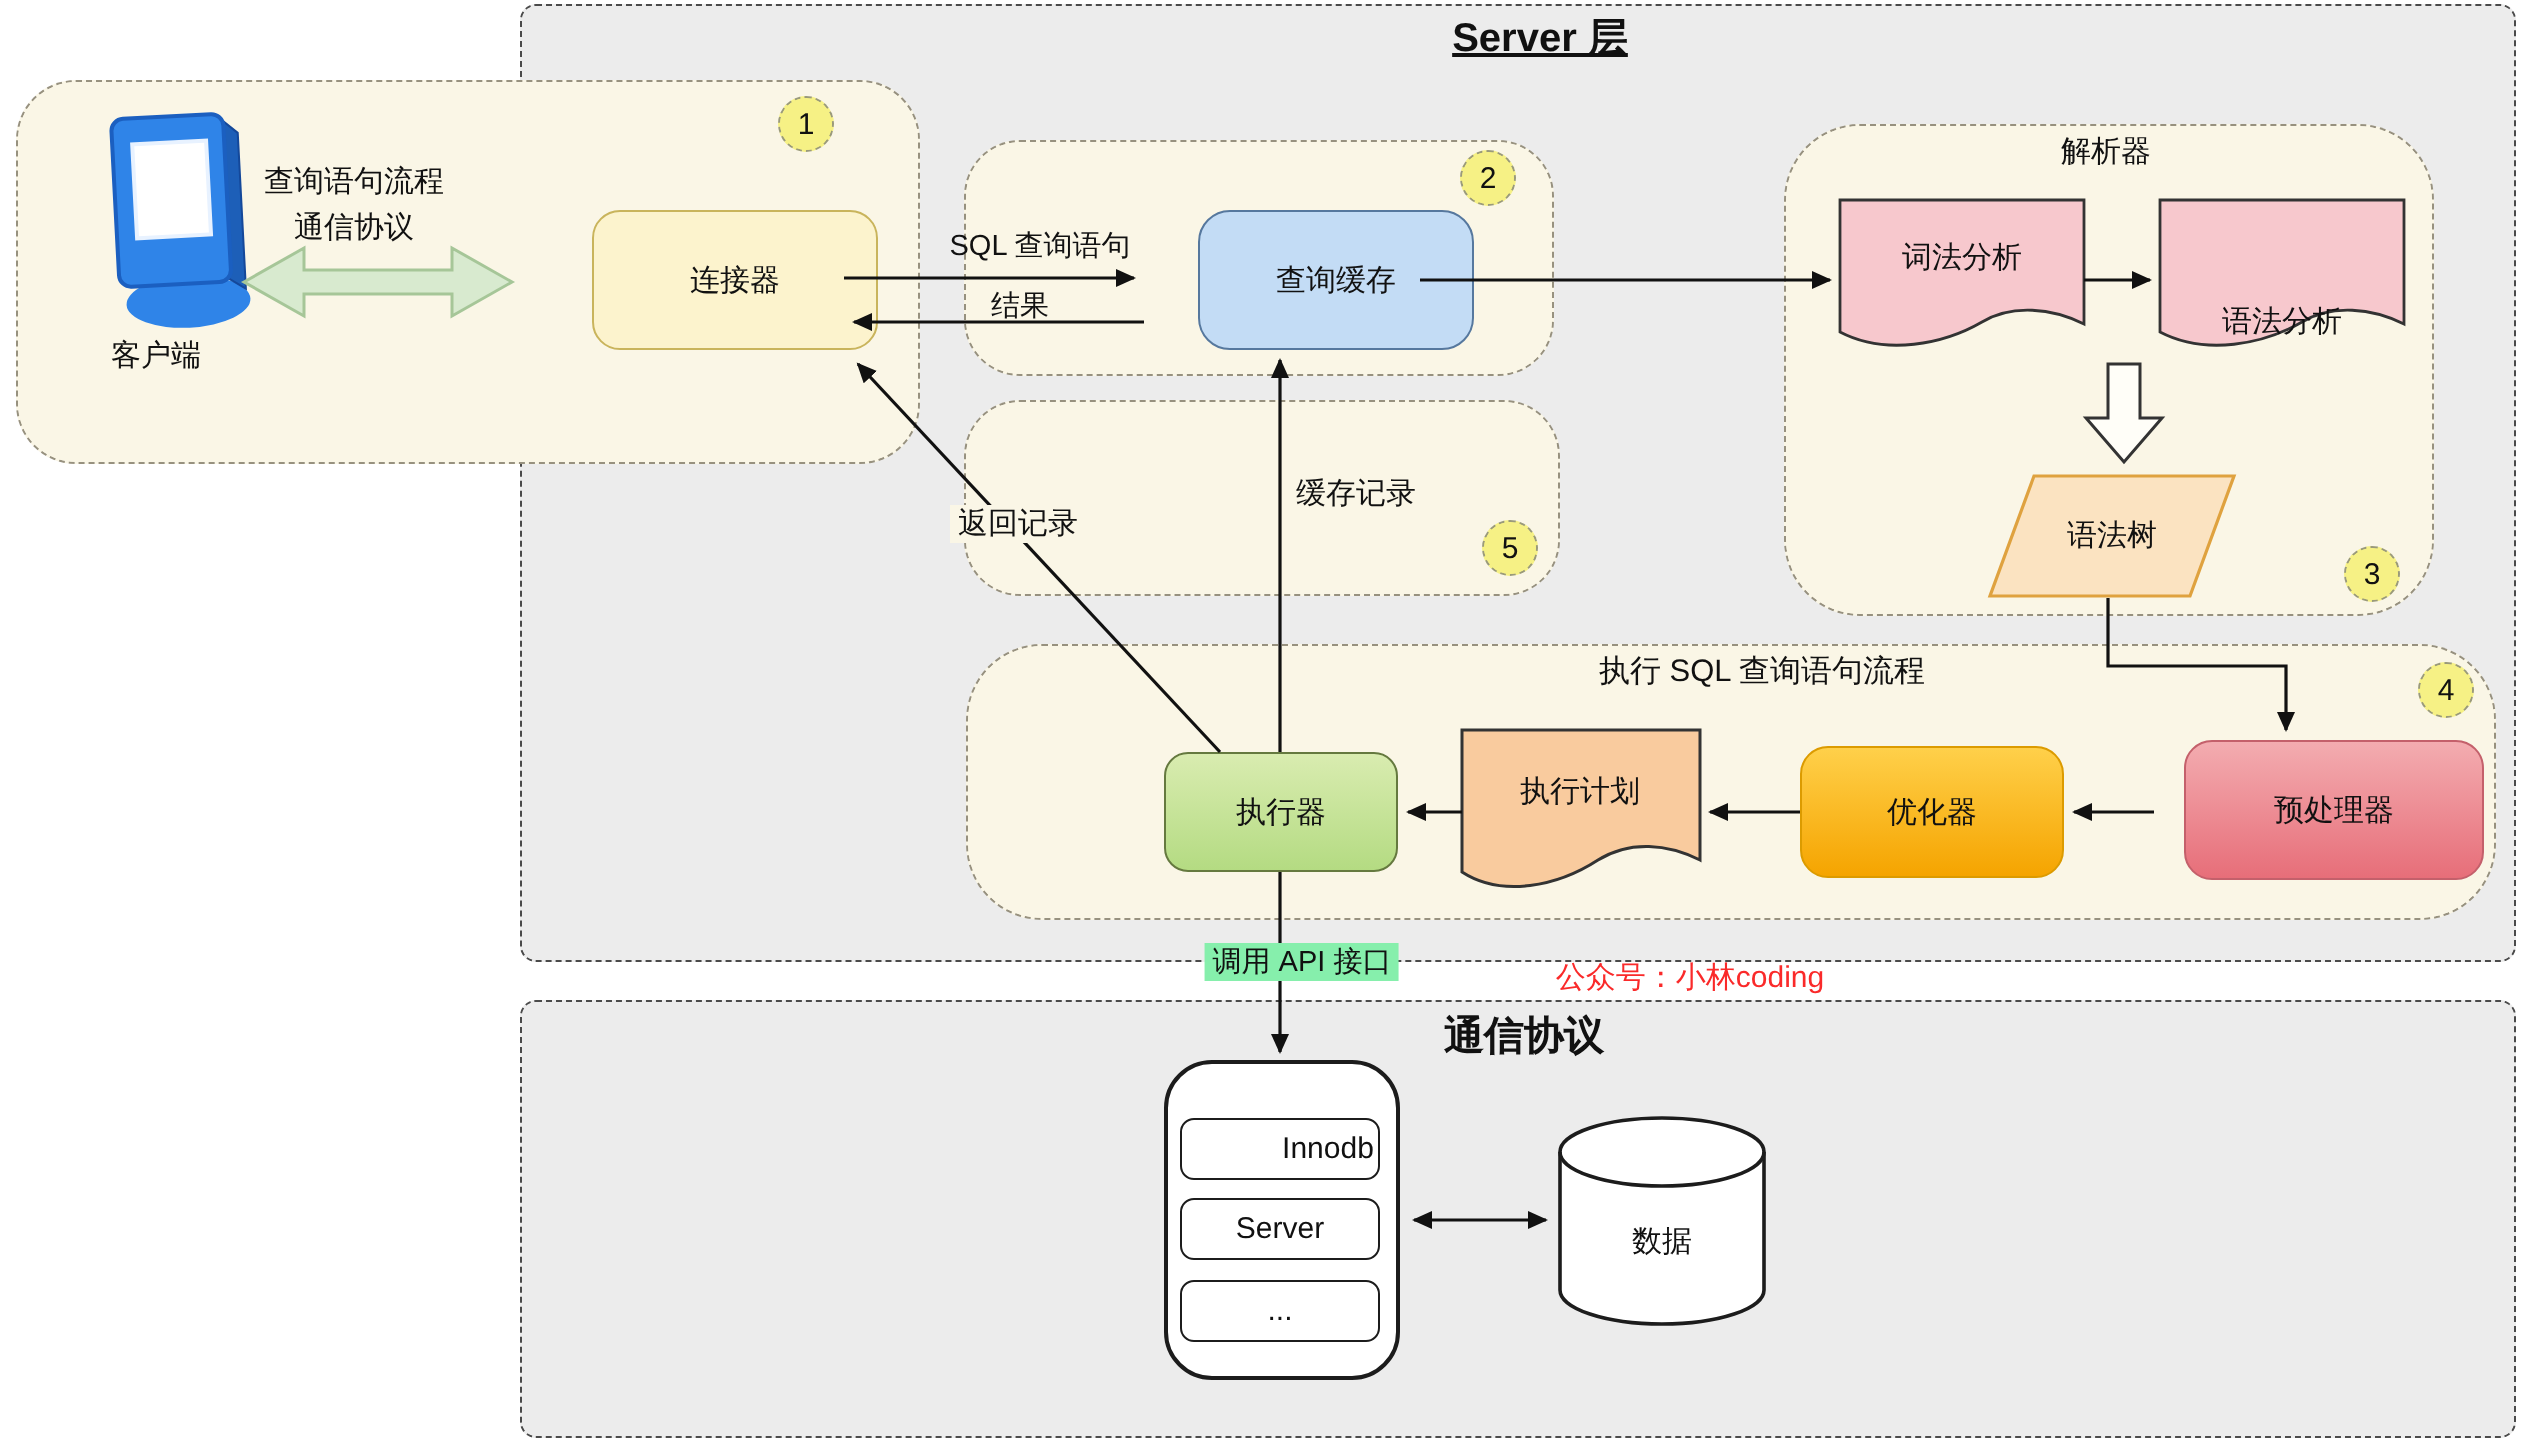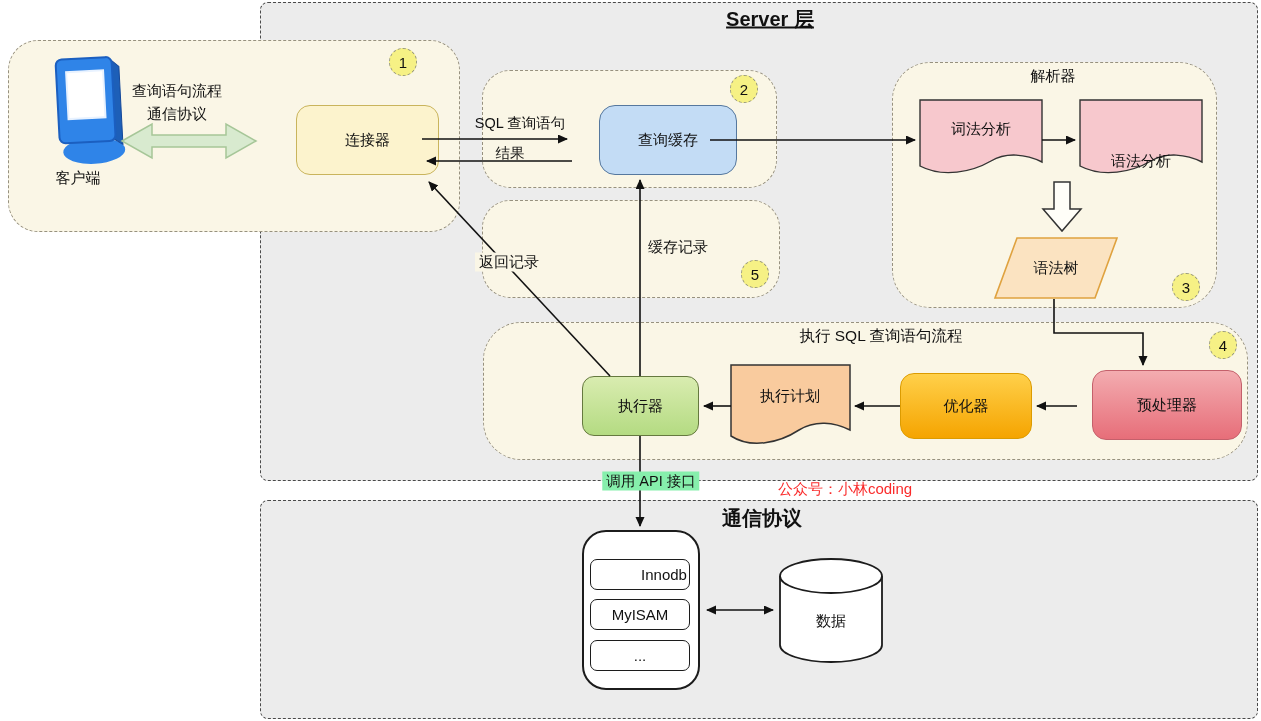--- a/index.html
+++ b/index.html
@@ -107,21 +107,21 @@
   <div class="node" style="left:900px;top:373px;width:132px;height:66px;border-radius:14px;
               background:linear-gradient(var(--optimizer_top),var(--optimizer_bottom));
               border:1px solid var(--optimizer_border);">优化器</div>
 
   <div class="node" style="left:1092px;top:370px;width:150px;height:70px;border-radius:14px;
               background:linear-gradient(var(--preprocessor_top),var(--preprocessor_bottom));
               border:1px solid var(--preprocessor_border);">预处理器</div>
 
   <div class="engine-wrap"></div>
   <div class="engine-item" style="top:559px;padding-left:48px;">Innodb</div>
-  <div class="engine-item" style="top:599px;">MyISAM</div>
+  <div class="engine-item" style="top:599px;">Server</div>
   <div class="engine-item" style="top:640px;">...</div>
 
   <div class="badge" style="left:389px;top:48px;">1</div>
   <div class="badge" style="left:730px;top:75px;">2</div>
   <div class="badge" style="left:1172px;top:273px;">3</div>
   <div class="badge" style="left:1209px;top:331px;">4</div>
   <div class="badge" style="left:741px;top:260px;">5</div>
 
   <div class="lbl title" style="left:770px;top:19px;text-decoration:underline;">Server 层</div>
   <div class="lbl title" style="left:762px;top:518px;">通信协议</div>

